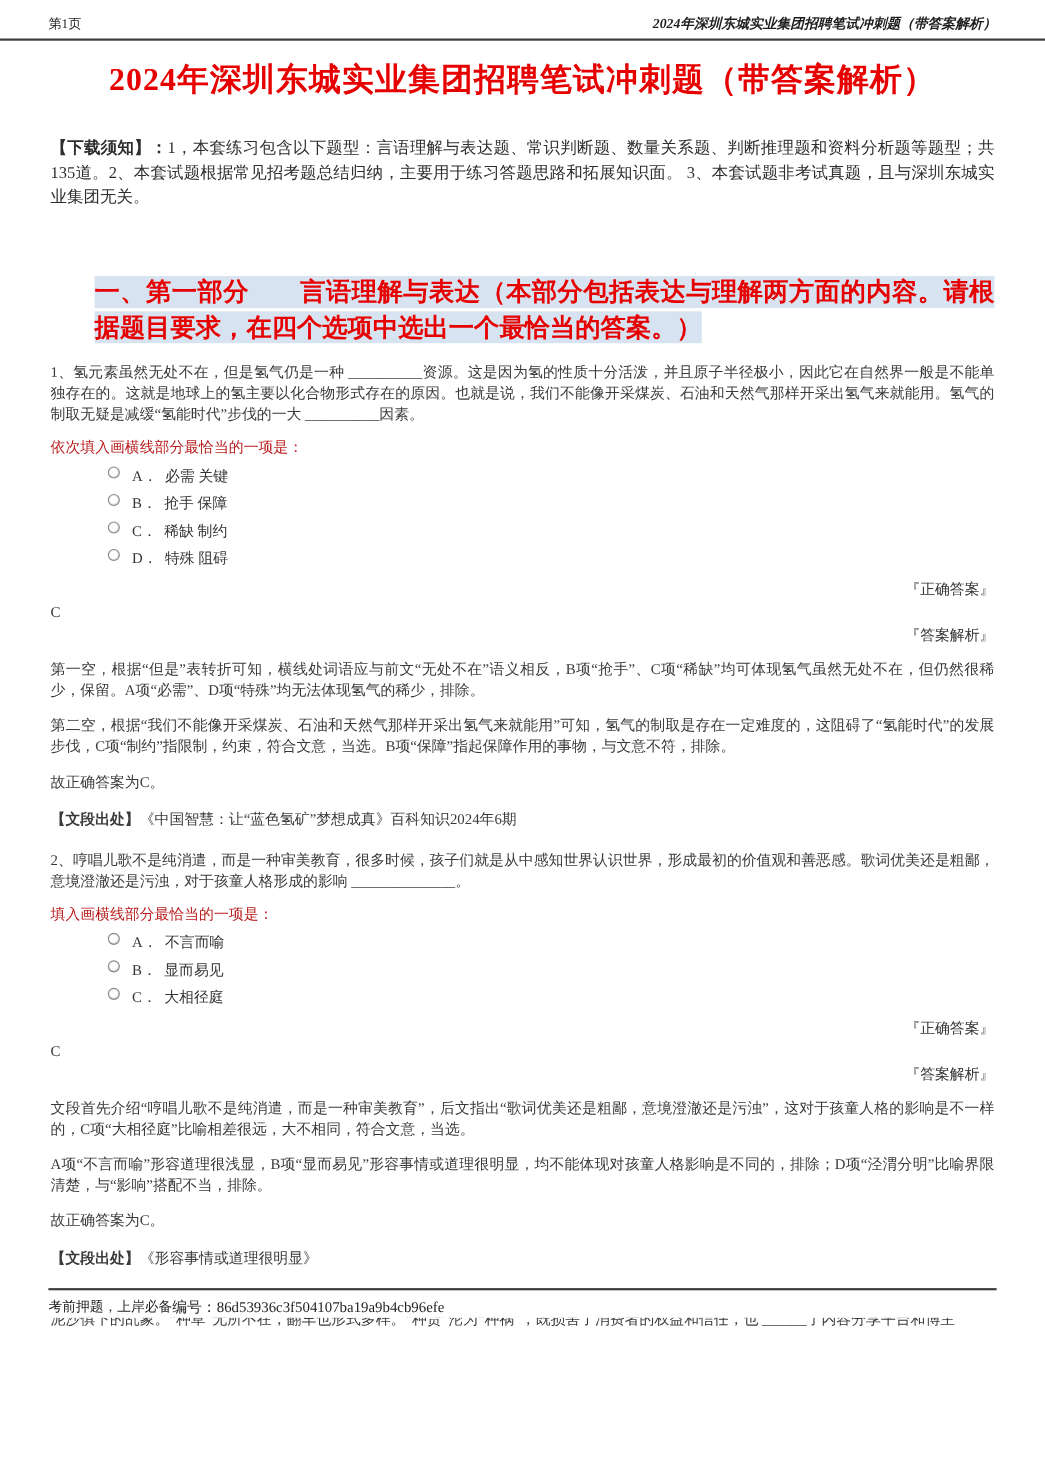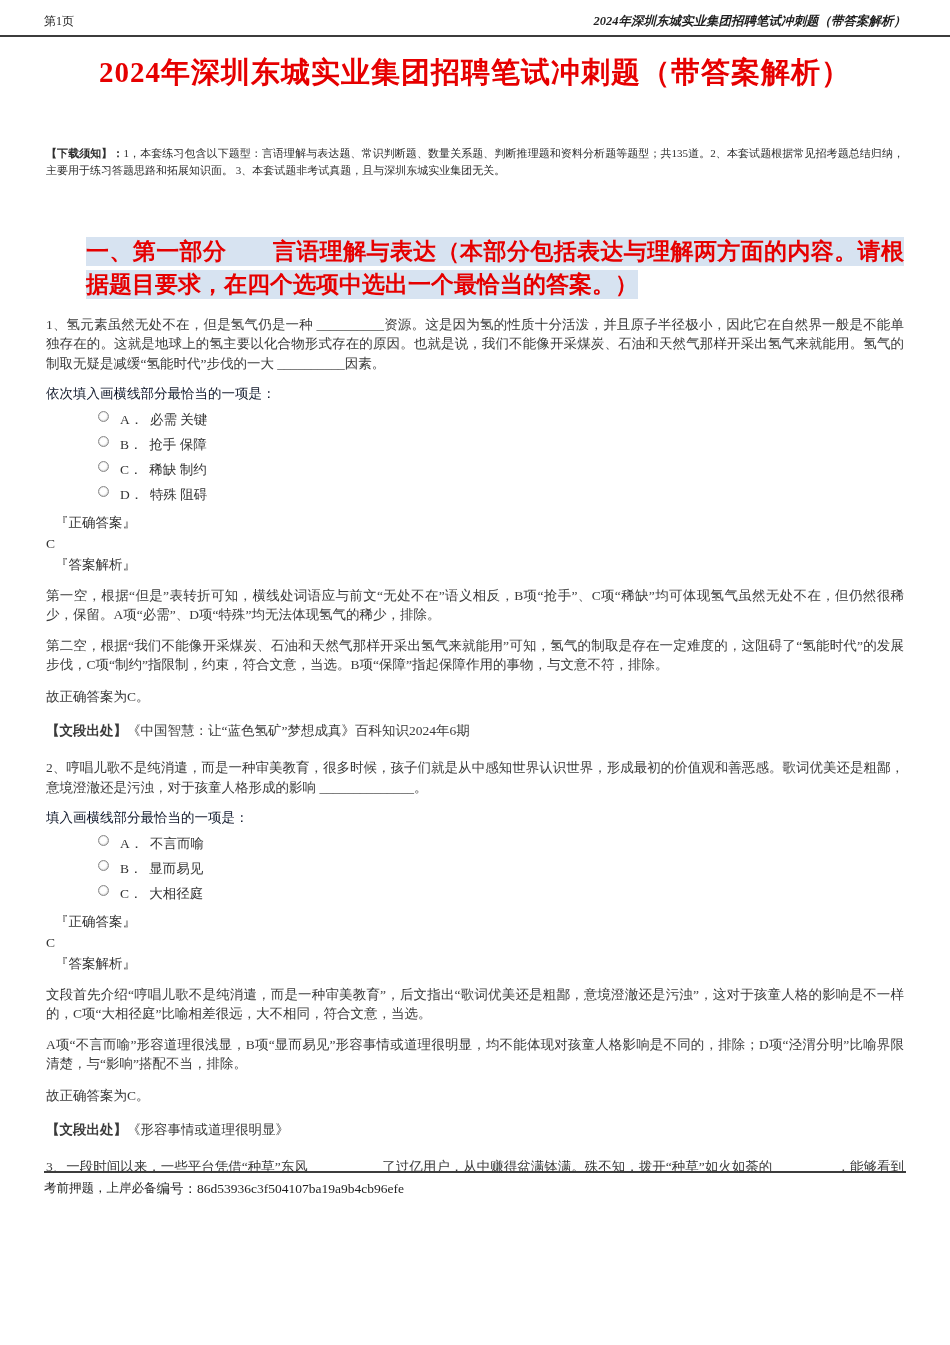--- a/index.html
+++ b/index.html
@@ -16,46 +16,46 @@
     border-bottom:2px solid var(--rule,#3c3c3c);
     font-size:12px; color:#1f1f1f;
   }
   .running { font-style:italic; font-weight:bold; font-size:12.5px; }
   .doc-title {
     margin-top:16px; text-align:center;
     color:var(--title-red,#e60000);
     font-size:29px; font-weight:bold; letter-spacing:1px;
   }
   .content { padding:0 46px; }
-  .notice { margin-top:52px; font-size:11px; line-height:1.5; text-align:justify; color:#2e2e2e; }
+  .notice { margin-top:31px; font-size:15px; line-height:1.5; text-align:justify; color:#2e2e2e; }
   .notice b { font-weight:bold; }
   .section-heading { margin-top:58px; font-size:23px; font-weight:bold; line-height:1.42; text-align:justify;margin-left:40px; }
   .section-heading .hl {
     background:var(--section-bg,#d7e3f1);
     color:var(--section-red,#e60000);
     padding:2px 0;
     -webkit-box-decoration-break:clone; box-decoration-break:clone;
   }
   .question.q1 { margin-top:12px; }
   .question { margin-top:18px; }
   .stem, .para { font-size:13.5px; line-height:1.42; text-align:justify; margin-top:12px; color:#3a3a3a; }
   .stem { margin-top:14px; }
-  .prompt { font-size:13.5px; margin-top:12px; color:#0f172a; }
+  .prompt { font-size:13.5px; margin-top:12px; color:#b91c1c; }
   .options { margin:8px 0 0 52px; }
   .option { display:flex; align-items:flex-start; margin-top:7px; font-size:13.5px; color:#333; }
   .radio {
     width:11px; height:11px; flex:none; margin-right:11px;
     border:1px solid #8a8a8a; border-radius:50%;
     background:radial-gradient(circle at 35% 30%, #ffffff 50%, #d4d4d4);
     box-shadow:inset 0 0 1px #999;
   }
   .opt-text { white-space:pre-wrap; }
   .ans-block { margin-top:10px; font-size:13.5px; color:#333; }
   .ans-block p { margin-top:4px; }
-  .ans-label { padding-left:9px; }
+  .ans-label { padding-left:9px;text-align:right; }
   .concl { margin-top:14px; font-size:13.5px; }
   .source { margin-top:16px; font-size:13.5px; }
   .source b { font-weight:bold; }
   .footer {
     position:absolute; left:44px; right:44px; bottom:12px;
     border-top:2px solid var(--rule,#3c3c3c);
     background:#ffffff;
     display:flex; justify-content:flex-start; align-items:flex-start;
     padding-top:7px; font-size:12.5px; color:#1f1f1f;
   }

